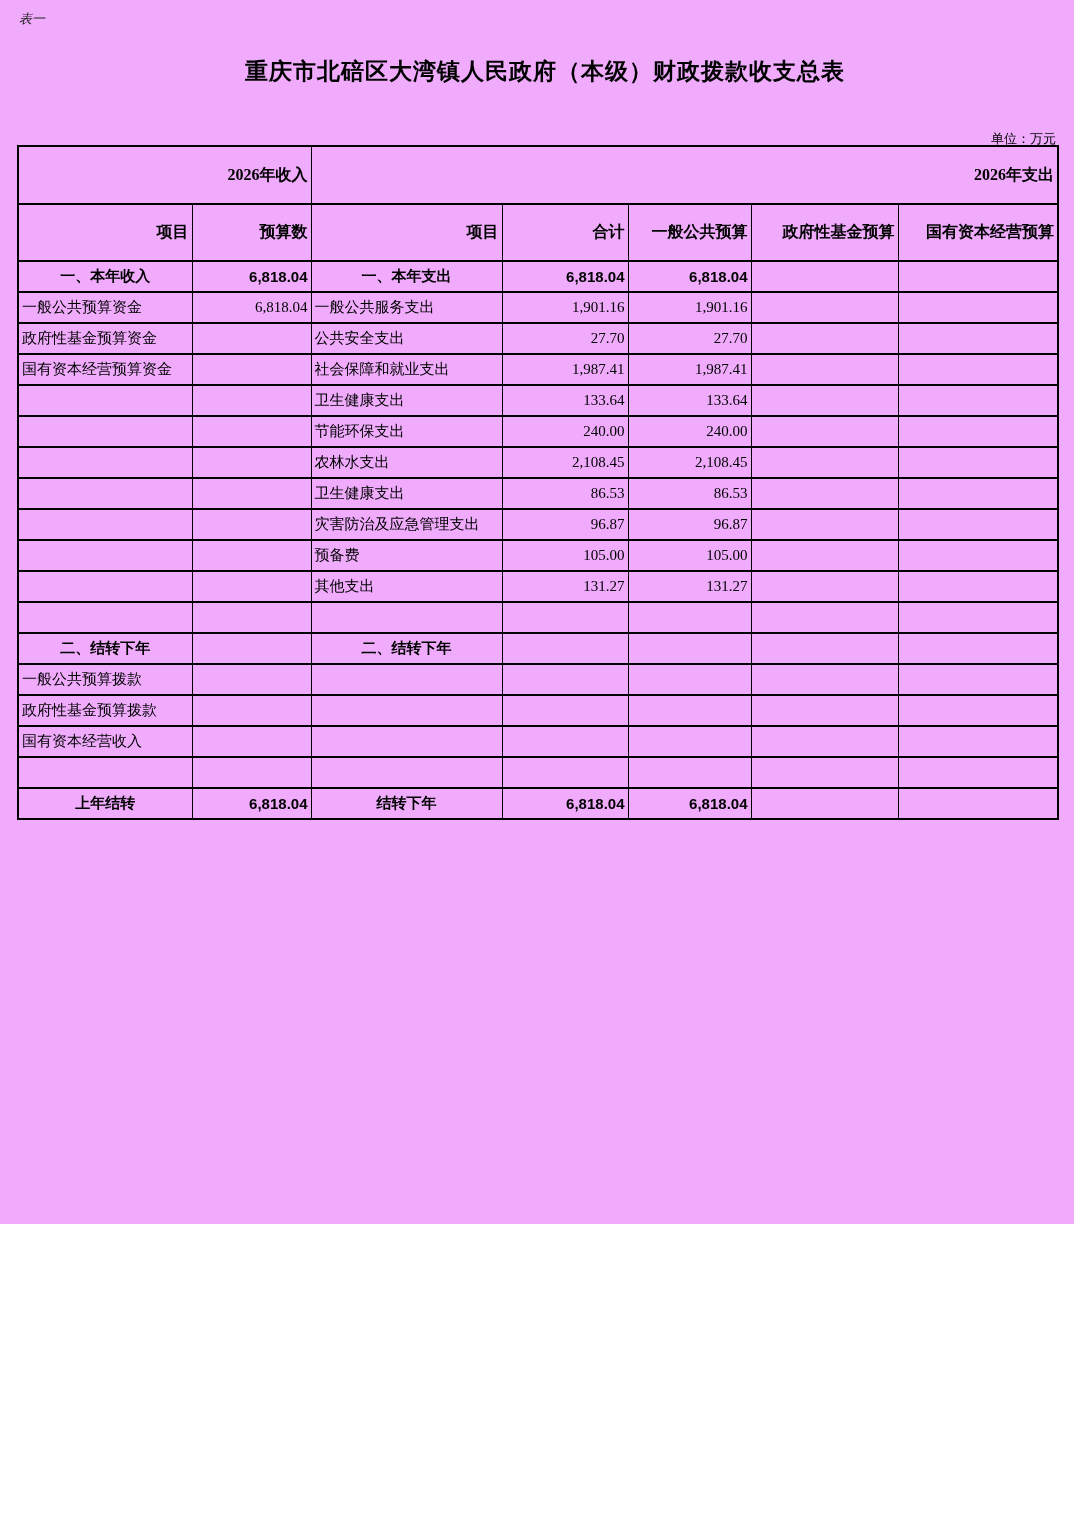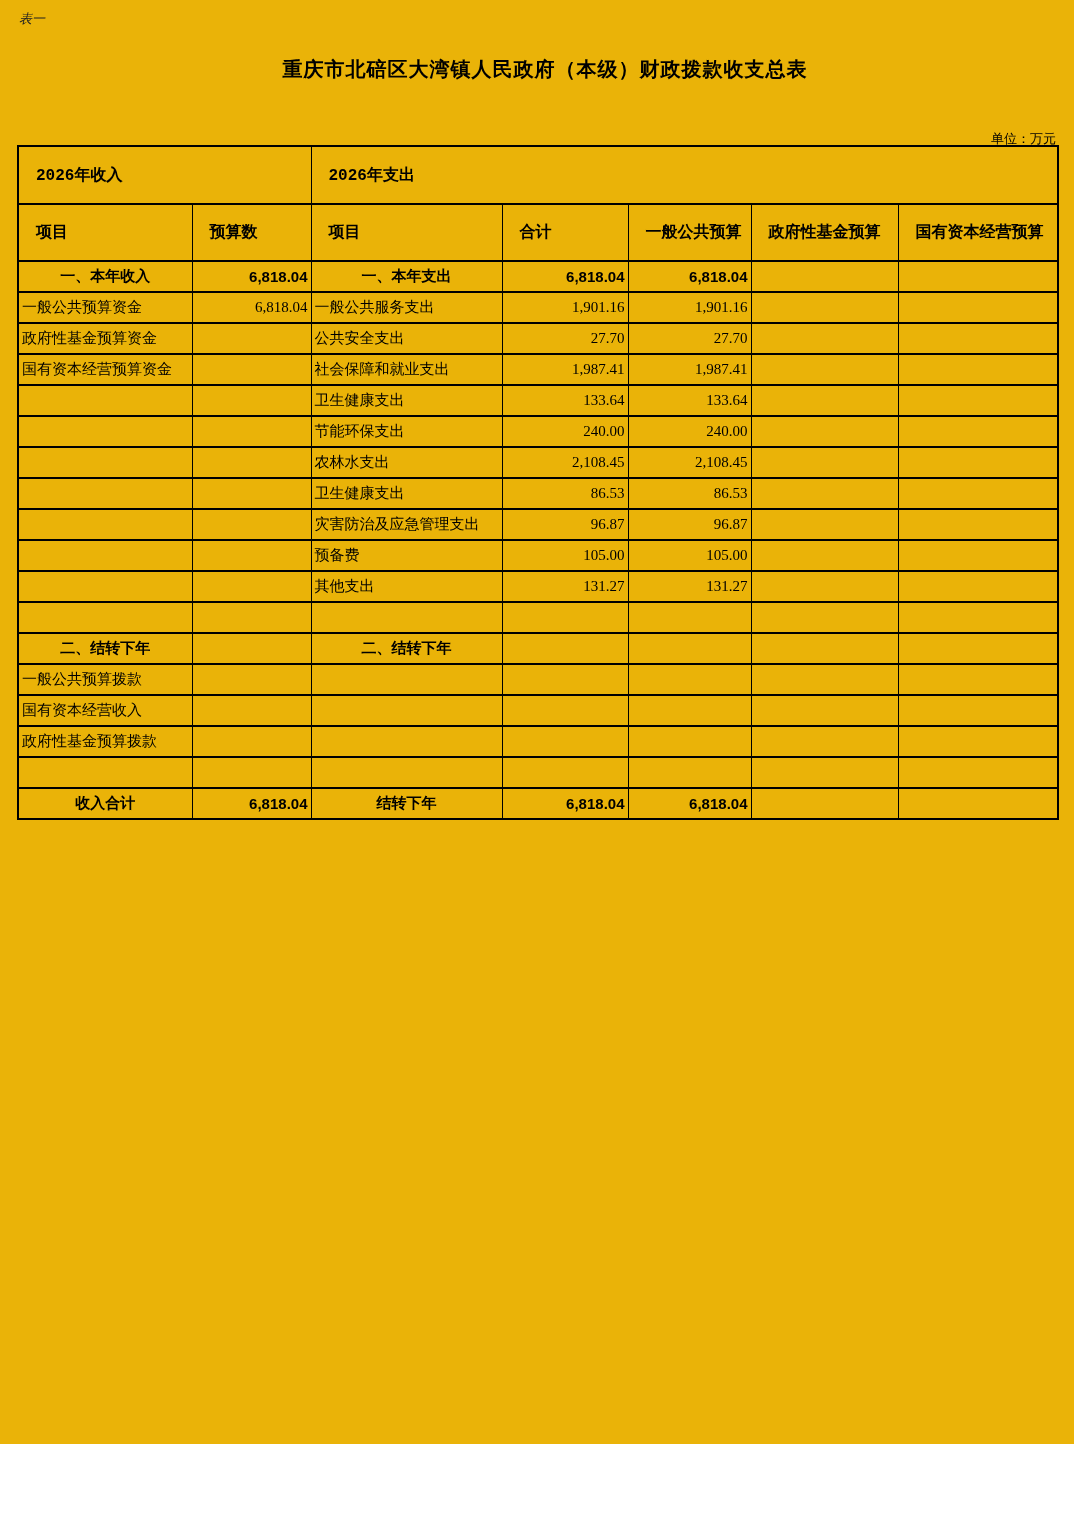--- a/index.html
+++ b/index.html
@@ -3,43 +3,43 @@
 <meta charset="utf-8">
 <style>
   html, body {
     margin: 0;
     padding: 0;
     background: #ffffff;
   }
   .page {
     position: relative;
     width: 1074px;
-    height: 1444px;
-    background: #eab308;
+    height: 1224px;
+    background: #f0abfc;
     color: #000000;
     overflow: hidden;
   }
   .table-tag {
     position: absolute;
     left: 19px;
     top: 10px;
     font-family: "Liberation Serif", serif;
     font-style: italic;
     font-size: 13px;
     color: #222222;
   }
   .doc-title {
     position: absolute;
     left: 16px;
     right: 0;
     top: 56px;
     text-align: center;
     font-family: "Liberation Serif", serif;
     font-weight: bold;
-    font-size: 20px;
+    font-size: 23px;
     letter-spacing: 1px;
   }
   .unit-label {
     position: absolute;
     right: 18px;
     top: 130px;
     font-family: Liberation Sans, sans-serif;
     font-size: 13px;
   }
   table.budget {
@@ -54,24 +54,24 @@
   table.budget th,
   table.budget td {
     border: 1px solid #000000;
     border-top-width: 2px;
     border-bottom-width: 2px;
     overflow: hidden;
     white-space: nowrap;
     padding: 0 3px;
   }
   table.budget th {
-    font-family: Liberation Mono, monospace;
+    font-family: Liberation Serif, serif;
     font-weight: bold;
     font-size: 16px;
-    text-align: left;
+    text-align: right;
     font-weight: 700;
     padding-left: 17px;
   }
   tr.hrow1 th { height: 56px; }
   tr.hrow2 th { height: 55px; font-size: 16px; }
   table.budget td {
     height: 29px;
     font-size: 15px;
     font-family: "Liberation Serif", serif;
   }
@@ -240,48 +240,48 @@
         <tr>
       <td class="c-label">一般公共预算拨款</td>
       <td class="c-num"></td>
       <td class="c-label"></td>
       <td class="c-num"></td>
       <td class="c-num"></td>
       <td class="c-num"></td>
       <td class="c-num"></td>
     </tr>
         <tr>
+      <td class="c-label">政府性基金预算拨款</td>
+      <td class="c-num"></td>
+      <td class="c-label"></td>
+      <td class="c-num"></td>
+      <td class="c-num"></td>
+      <td class="c-num"></td>
+      <td class="c-num"></td>
+    </tr>
+        <tr>
       <td class="c-label">国有资本经营收入</td>
       <td class="c-num"></td>
       <td class="c-label"></td>
       <td class="c-num"></td>
       <td class="c-num"></td>
       <td class="c-num"></td>
       <td class="c-num"></td>
     </tr>
         <tr>
-      <td class="c-label">政府性基金预算拨款</td>
-      <td class="c-num"></td>
-      <td class="c-label"></td>
-      <td class="c-num"></td>
-      <td class="c-num"></td>
-      <td class="c-num"></td>
-      <td class="c-num"></td>
-    </tr>
-        <tr>
       <td class="c-label"></td>
       <td class="c-num"></td>
       <td class="c-label"></td>
       <td class="c-num"></td>
       <td class="c-num"></td>
       <td class="c-num"></td>
       <td class="c-num"></td>
     </tr>
         <tr class="em">
-      <td class="c-label">收入合计</td>
+      <td class="c-label">上年结转</td>
       <td class="c-num">6,818.04</td>
       <td class="c-label">结转下年</td>
       <td class="c-num">6,818.04</td>
       <td class="c-num">6,818.04</td>
       <td class="c-num"></td>
       <td class="c-num"></td>
     </tr>
       </tbody>
   </table>
 

